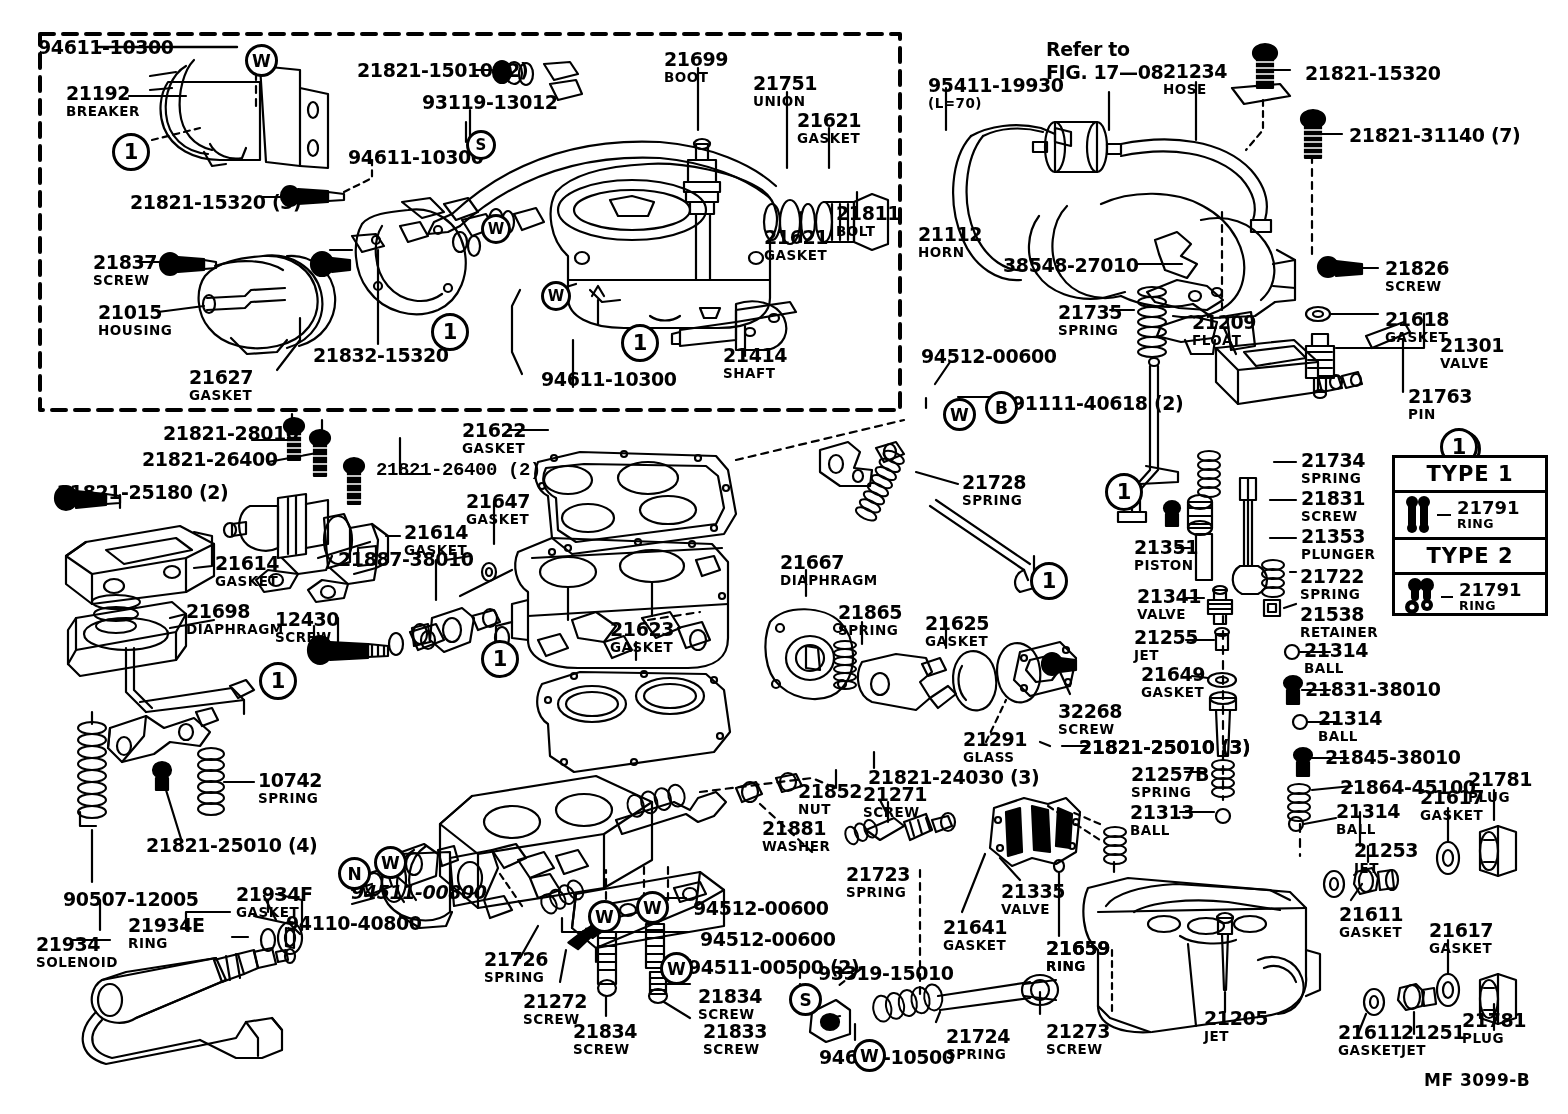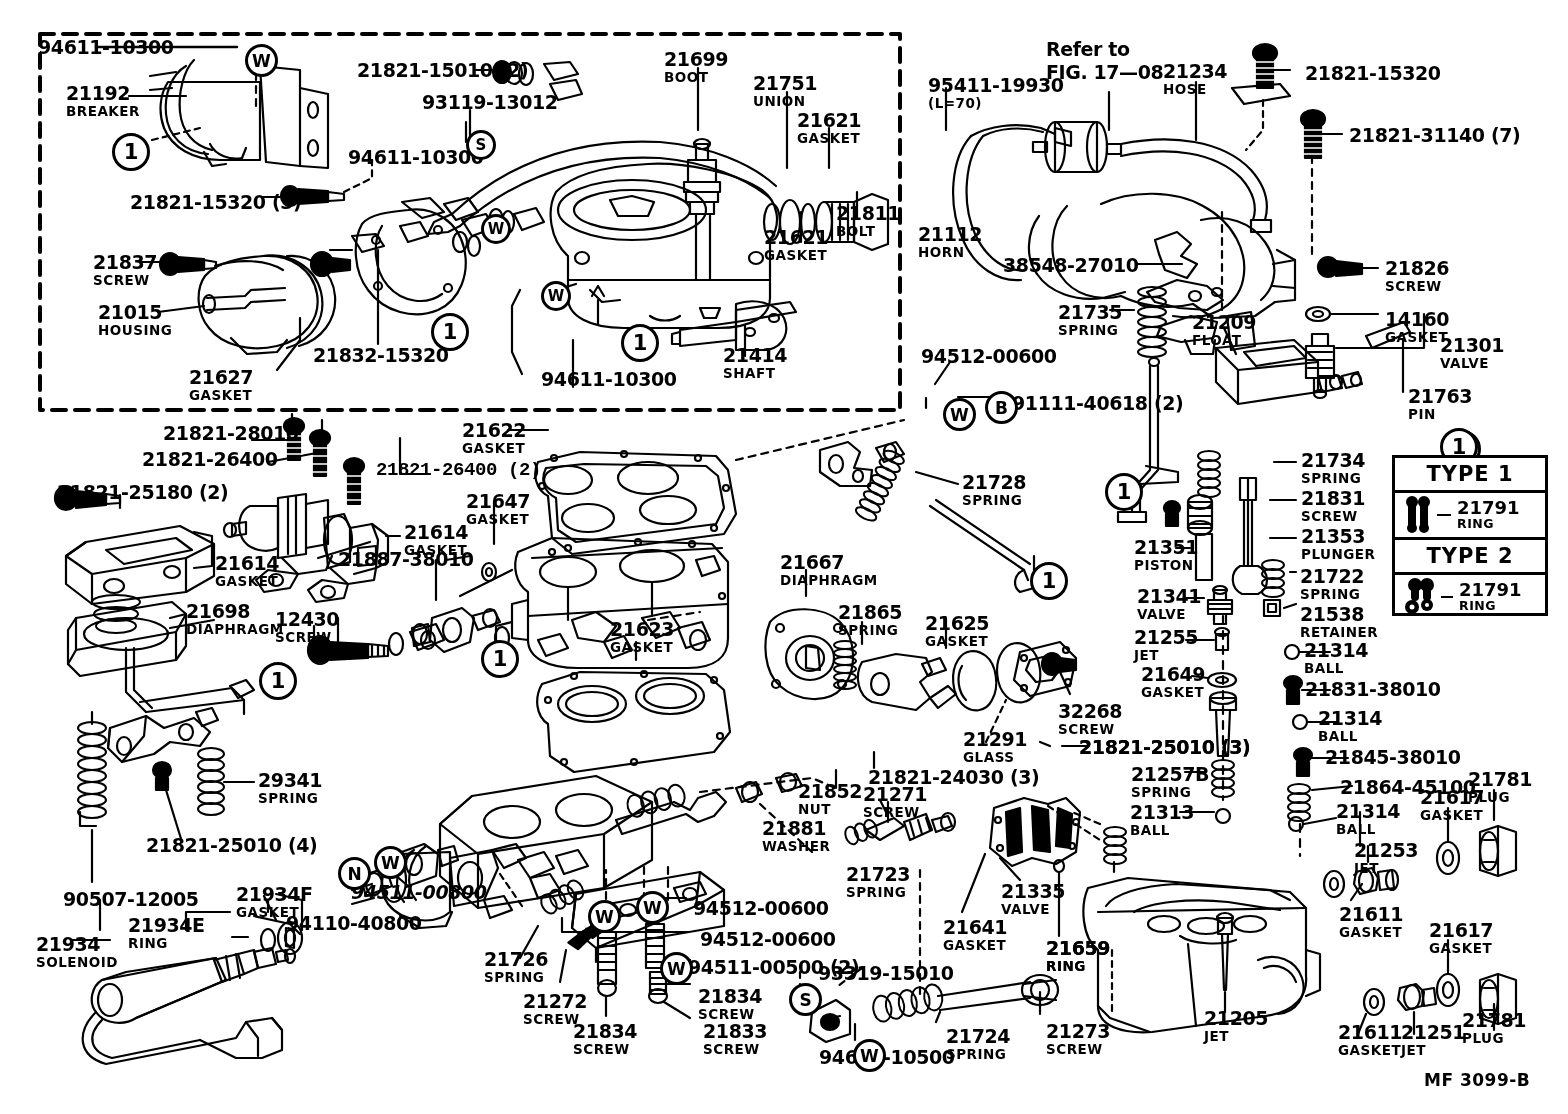--- a/index.html
+++ b/index.html
@@ -933,21 +933,21 @@
       <div class="lbl" style="left: 723px; top: 346px;"><span class="num">21414</span><span class="sub">SHAFT</span></div>
       <div class="lbl" style="left: 928px; top: 76px;"><span class="num">95411-19930</span><span class="sub">(L=70)</span></div>
       <div class="lbl" style="left: 1163px; top: 62px;"><span class="num">21234</span><span class="sub">HOSE</span></div>
       <div class="lbl" style="left: 1305px; top: 64px;"><span class="num">21821-15320</span></div>
       <div class="lbl" style="left: 1349px; top: 126px;"><span class="num">21821-31140 (7)</span></div>
       <div class="lbl" style="left: 918px; top: 225px;"><span class="num">21112</span><span class="sub">HORN</span></div>
       <div class="lbl" style="left: 1003px; top: 256px;"><span class="num">38548-27010</span></div>
       <div class="lbl" style="left: 1385px; top: 259px;"><span class="num">21826</span><span class="sub">SCREW</span></div>
       <div class="lbl" style="left: 1058px; top: 303px;"><span class="num">21735</span><span class="sub">SPRING</span></div>
       <div class="lbl" style="left: 1192px; top: 313px;"><span class="num">21209</span><span class="sub">FLOAT</span></div>
-      <div class="lbl" style="left: 1385px; top: 310px;"><span class="num">14160</span><span class="sub">GASKET</span></div>
+      <div class="lbl" style="left: 1385px; top: 310px;"><span class="num">21618</span><span class="sub">GASKET</span></div>
       <div class="lbl" style="left: 1440px; top: 336px;"><span class="num">21301</span><span class="sub">VALVE</span></div>
       <div class="lbl" style="left: 1408px; top: 387px;"><span class="num">21763</span><span class="sub">PIN</span></div>
       <div class="lbl" style="left: 921px; top: 347px;"><span class="num">94512-00600</span></div>
       <div class="lbl" style="left: 1012px; top: 394px;"><span class="num">91111-40618 (2)</span></div>
       <div class="lbl" style="left: 1301px; top: 451px;"><span class="num">21734</span><span class="sub">SPRING</span></div>
       <div class="lbl" style="left: 1301px; top: 489px;"><span class="num">21831</span><span class="sub">SCREW</span></div>
       <div class="lbl" style="left: 1301px; top: 527px;"><span class="num">21353</span><span class="sub">PLUNGER</span></div>
       <div class="lbl" style="left: 1134px; top: 538px;"><span class="num">21351</span><span class="sub">PISTON</span></div>
       <div class="lbl" style="left: 1137px; top: 587px;"><span class="num">21341</span><span class="sub">VALVE</span></div>
       <div class="lbl" style="left: 1300px; top: 567px;"><span class="num">21722</span><span class="sub">SPRING</span></div>
@@ -992,21 +992,21 @@
       <div class="lbl" style="left: 925px; top: 614px;"><span class="num">21625</span><span class="sub">GASKET</span></div>
       <div class="lbl" style="left: 610px; top: 620px;"><span class="num">21623</span><span class="sub">GASKET</span></div>
       <div class="lbl" style="left: 1058px; top: 702px;"><span class="num">32268</span><span class="sub">SCREW</span></div>
       <div class="lbl" style="left: 963px; top: 730px;"><span class="num">21291</span><span class="sub">GLASS</span></div>
       <div class="lbl" style="left: 1079px; top: 738px;"><span class="num">21821-25010 (3)</span></div>
       <div class="lbl" style="left: 798px; top: 782px;"><span class="num">21852</span><span class="sub">NUT</span></div>
       <div class="lbl" style="left: 868px; top: 768px;"><span class="num">21821-24030 (3)</span></div>
       <div class="lbl" style="left: 863px; top: 785px;"><span class="num">21271</span><span class="sub">SCREW</span></div>
       <div class="lbl" style="left: 762px; top: 819px;"><span class="num">21881</span><span class="sub">WASHER</span></div>
       <div class="lbl" style="left: 846px; top: 865px;"><span class="num">21723</span><span class="sub">SPRING</span></div>
-      <div class="lbl" style="left: 258px; top: 771px;"><span class="num">29341</span><span class="sub">SPRING</span></div>
+      <div class="lbl" style="left: 258px; top: 771px;"><span class="num">10742</span><span class="sub">SPRING</span></div>
       <div class="lbl" style="left: 146px; top: 836px;"><span class="num">21821-25010 (4)</span></div>
       <div class="lbl" style="left: 63px; top: 890px;"><span class="num">90507-12005</span></div>
       <div class="lbl" style="left: 236px; top: 885px;"><span class="num">21934F</span><span class="sub">GASKET</span></div>
       <div class="lbl" style="left: 128px; top: 916px;"><span class="num">21934E</span><span class="sub">RING</span></div>
       <div class="lbl" style="left: 36px; top: 935px;"><span class="num">21934</span><span class="sub">SOLENOID</span></div>
       <div class="lbl" style="left: 286px; top: 914px;"><span class="num">94110-40800</span></div>
       <div class="lbl" style="left: 351px; top: 883px; font-style: italic;"><span class="num">94511-00800</span></div>
       <div class="lbl" style="left: 484px; top: 950px;"><span class="num">21726</span><span class="sub">SPRING</span></div>
       <div class="lbl" style="left: 523px; top: 992px;"><span class="num">21272</span><span class="sub">SCREW</span></div>
       <div class="lbl" style="left: 573px; top: 1022px;"><span class="num">21834</span><span class="sub">SCREW</span></div>

